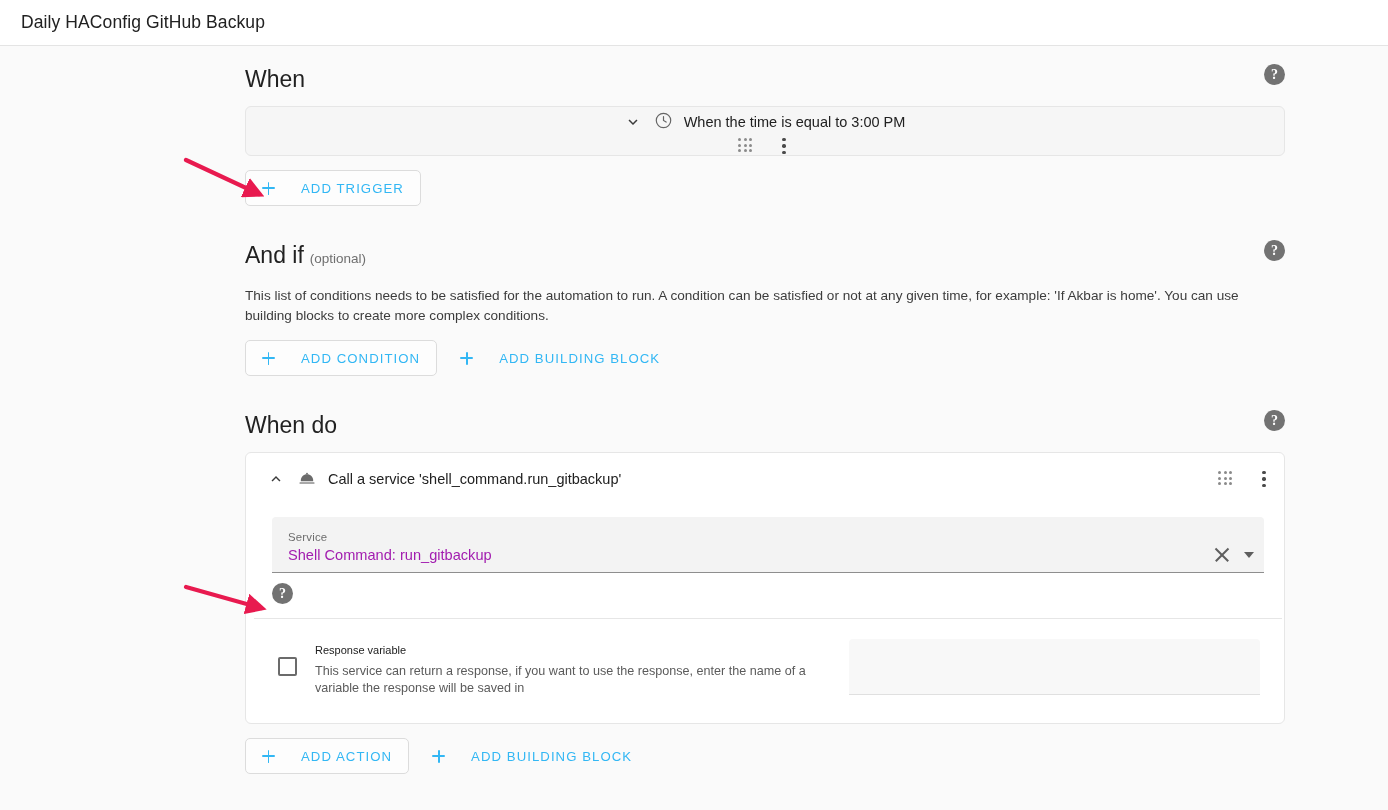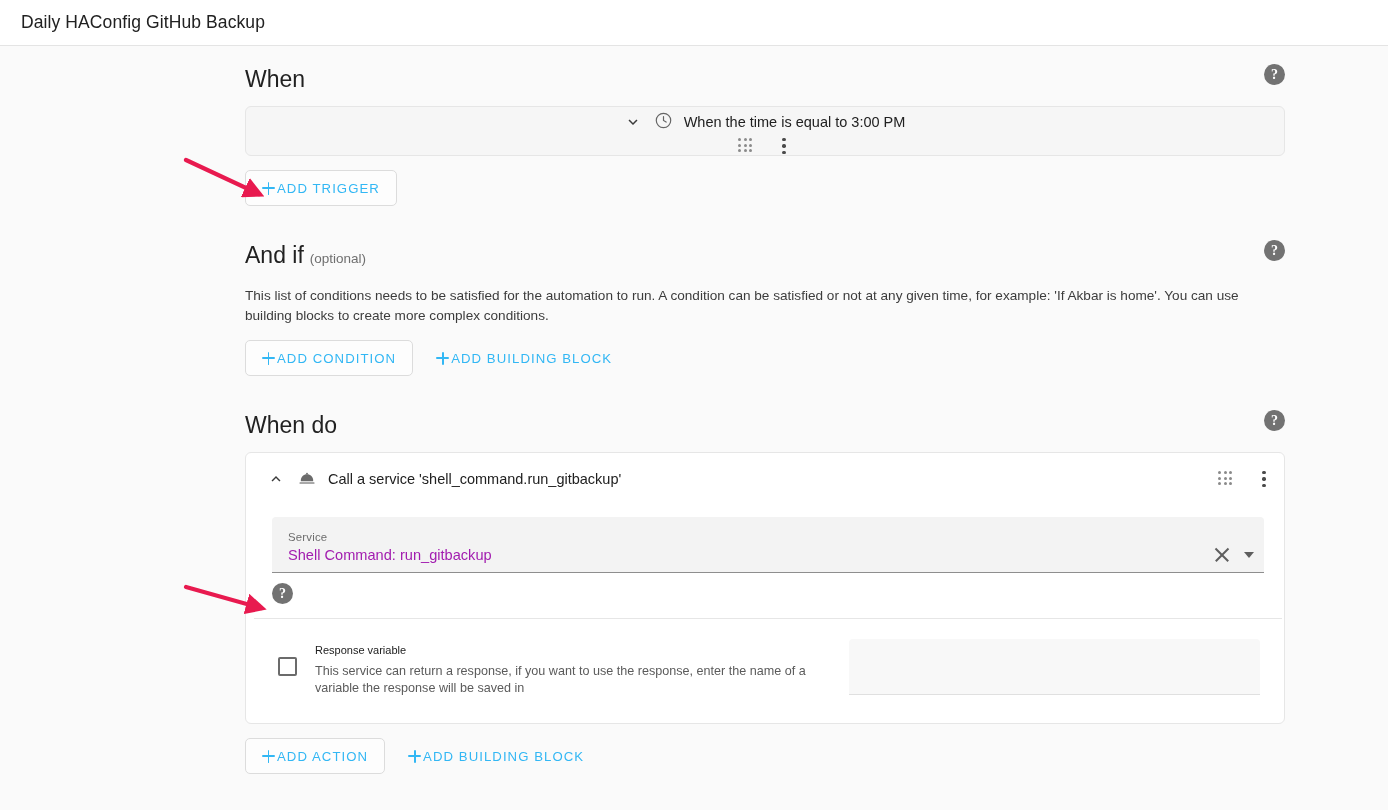--- a/index.html
+++ b/index.html
@@ -157,21 +157,21 @@
     width: 3.4px; height: 3.4px;
     background: #4a4a4a;
     border-radius: 50%;
   }
 
   
   .btn-row { display: flex; align-items: center; gap: 6px; margin-top: 14px; }
   .btn {
     display: inline-flex;
     align-items: center;
-    gap: 2px;
+    gap: 26px;
     height: 36px;
     padding: 0 16px;
     border-radius: 5px;
     font-size: 13.2px;
     font-weight: 500;
     letter-spacing: 1.05px;
     color: #32b7f4;
     background: transparent;
     border: 1px solid transparent;
     cursor: pointer;

